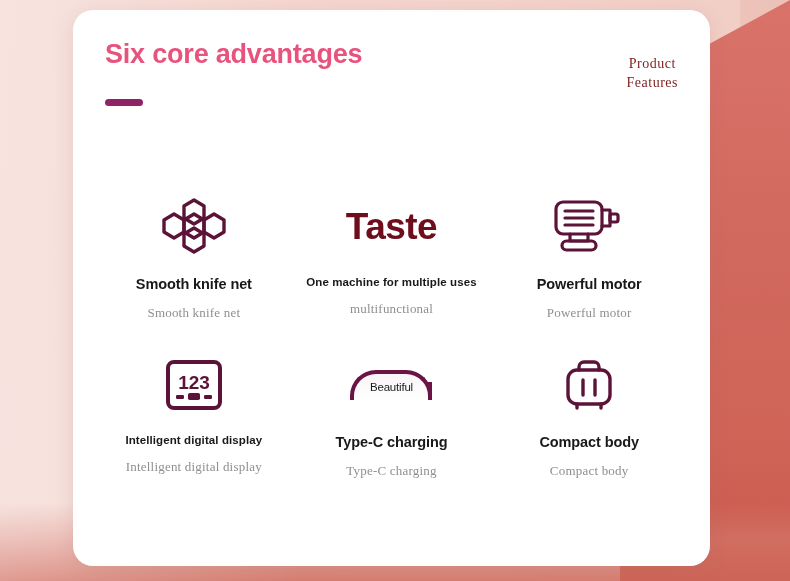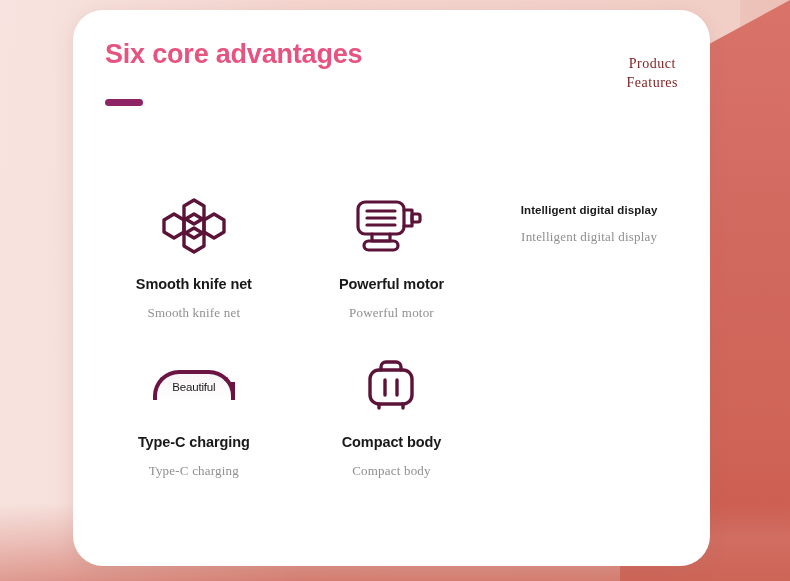--- a/index.html
+++ b/index.html
@@ -67,21 +67,21 @@
   }
 
   
   #card {
     position: absolute;
     left: 73px;
     top: 10px;
     width: 637px;
     height: 556px;
     background: #ffffff;
-    border-radius: 30px;
+    border-radius: 20px;
     box-shadow: 0 4px 18px rgba(170,110,100,0.18);
     overflow: hidden;
   }
 
   
   #card-header {
     position: relative;
     padding: 30px 34px 0 32px;
     height: 180px;
   }
@@ -251,20 +251,27 @@
             <polygon points="13,19 23,25 23,37 13,43 3,37 3,25"></polygon>
             <polygon points="53,19 63,25 63,37 53,43 43,37 43,25"></polygon>
             <polygon points="33,19 43,25 43,37 33,43 23,37 23,25"></polygon>
           </g>
         </svg>
       </div>
       <div class="feature-title">Smooth knife net</div>
       <div class="feature-sub">Smooth knife net</div>
     </div>
 
+    <div class="feature r1">
+      <div class="feature-icon">
+        <div id="taste-mark">Taste</div>
+      </div>
+      <div class="feature-title small">One machine for multiple uses</div>
+      <div class="feature-sub">multifunctional</div>
+    </div>
 
     <div class="feature r1">
       <div class="feature-icon">
         <svg width="74" height="62" viewBox="0 0 74 62">
           <g fill="none" stroke="#5c1338" stroke-width="3.2" stroke-linejoin="round" stroke-linecap="round">
             <rect x="4" y="7" width="46" height="32" rx="7"></rect>
             <line x1="13" y1="16" x2="41" y2="16"></line>
             <line x1="13" y1="23" x2="41" y2="23"></line>
             <line x1="13" y1="30" x2="41" y2="30"></line>
             <path d="M50 15 h8 v16 h-8"></path>
@@ -272,20 +279,29 @@
             <path d="M18 39 v7 h18 v-7"></path>
             <rect x="10" y="46" width="34" height="9" rx="4.5"></rect>
           </g>
         </svg>
       </div>
       <div class="feature-title">Powerful motor</div>
       <div class="feature-sub">Powerful motor</div>
     </div>
 
     <div class="feature r2">
+      <div class="feature-icon">
+        <svg width="60" height="56" viewBox="0 0 60 56">
+          <rect x="4" y="4" width="52" height="46" rx="6" fill="none" stroke="#5c1338" stroke-width="4"></rect>
+          <text x="30" y="31" text-anchor="middle" font-family="Liberation Sans, sans-serif" font-size="19" font-weight="bold" fill="#5c1338">123</text>
+          <rect x="12" y="37" width="8" height="4" rx="1.2" fill="#5c1338"></rect>
+          <rect x="24" y="35" width="12" height="7" rx="1.8" fill="#5c1338"></rect>
+          <rect x="40" y="37" width="8" height="4" rx="1.2" fill="#5c1338"></rect>
+        </svg>
+      </div>
       <div class="feature-title small">Intelligent digital display</div>
       <div class="feature-sub">Intelligent digital display</div>
     </div>
 
     <div class="feature r2">
       <div class="feature-icon">
         <div id="beautiful-badge">
           <div class="swoosh"></div>
           <div class="swoosh-tail"></div>
           <div class="btext">Beautiful</div>

